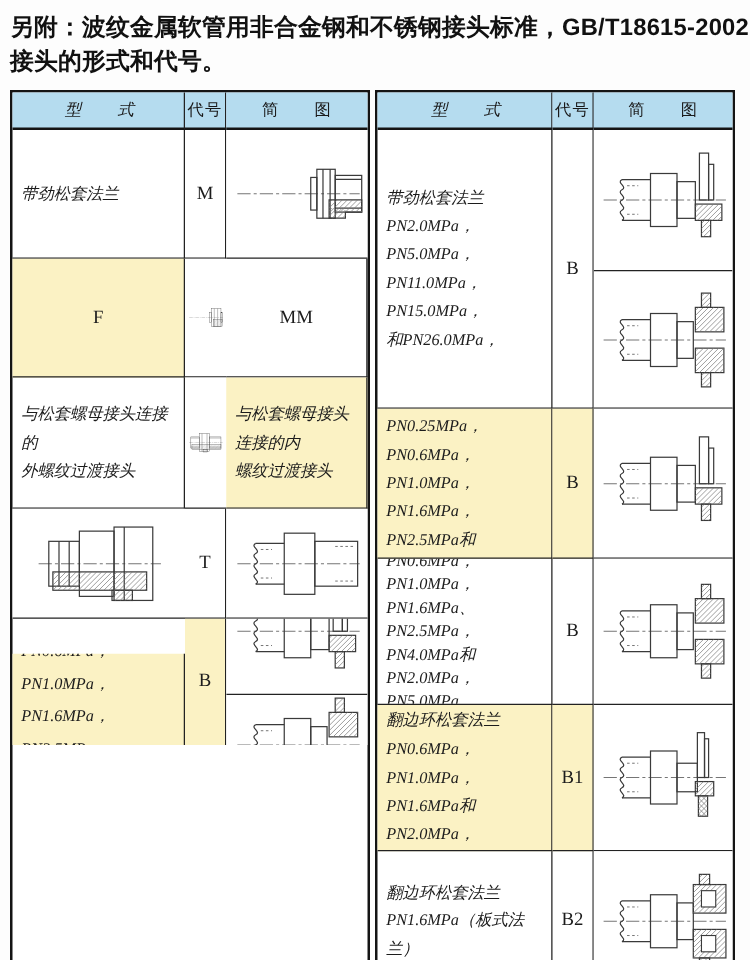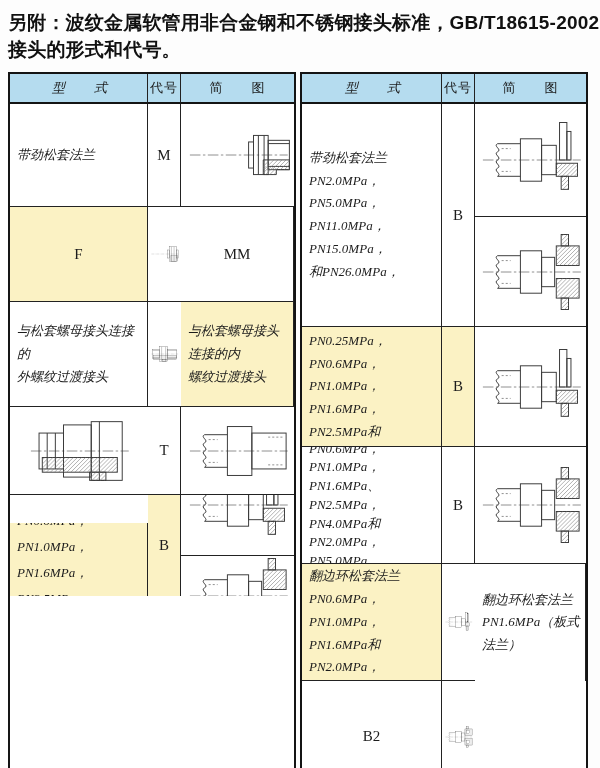--- a/index.html
+++ b/index.html
@@ -545,20 +545,21 @@
                 <line x1="102" y1="93" x2="111" y2="84"></line>
                 <line x1="106" y1="94" x2="111" y2="89"></line>
               </g>
             </g>
           </svg>
         </div>
 
       <div class="c type hl">翻边环松套法兰
 PN0.6MPa，PN1.0MPa，
 PN1.6MPa和PN2.0MPa，</div>
+      <div class="c code hl">B1</div>
       <div class="c diag lastcol">
           <svg width="106" height="80" viewBox="0 0 130 96">
             <g class="ln">
               <line x1="6" y1="48" x2="126" y2="48" class="cl"></line>
               <path d="M24 28 c-6 3 6 7 0 10 c-6 3 6 7 0 10 c-6 3 6 7 0 10 c-6 3 6 7 0 10"></path>
  <line x1="24" y1="28" x2="52" y2="28"></line>
               <line x1="24" y1="68" x2="52" y2="68"></line>
  <line x1="29" y1="34" x2="40" y2="34" class="dash"></line>
               <line x1="29" y1="62" x2="40" y2="62" class="dash"></line>
               <rect x="52" y="22" width="26" height="52"></rect>

